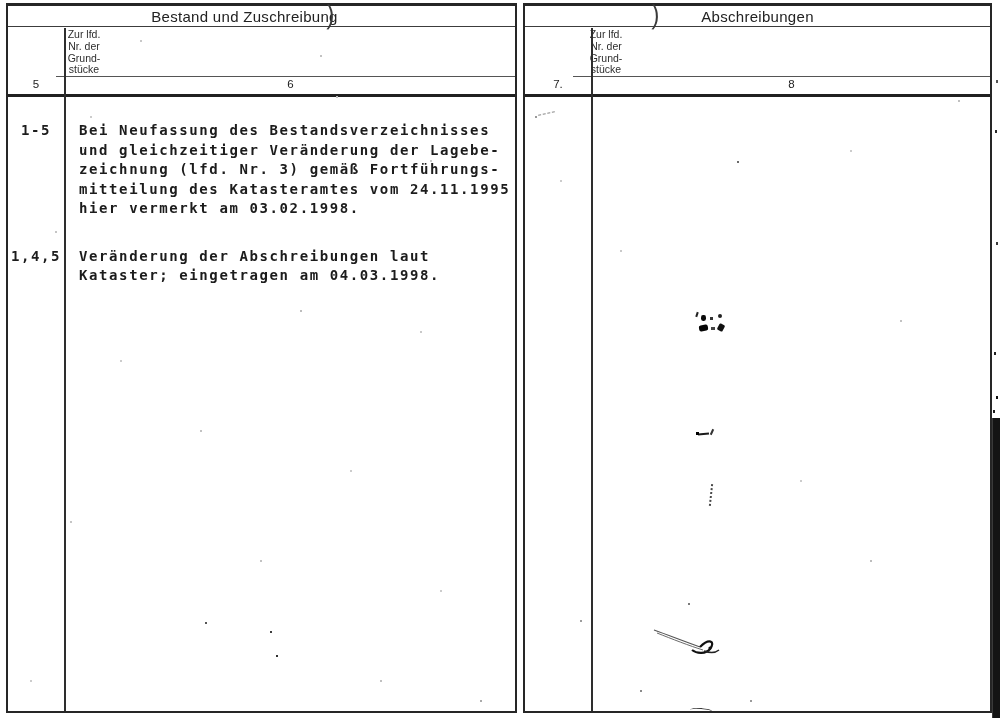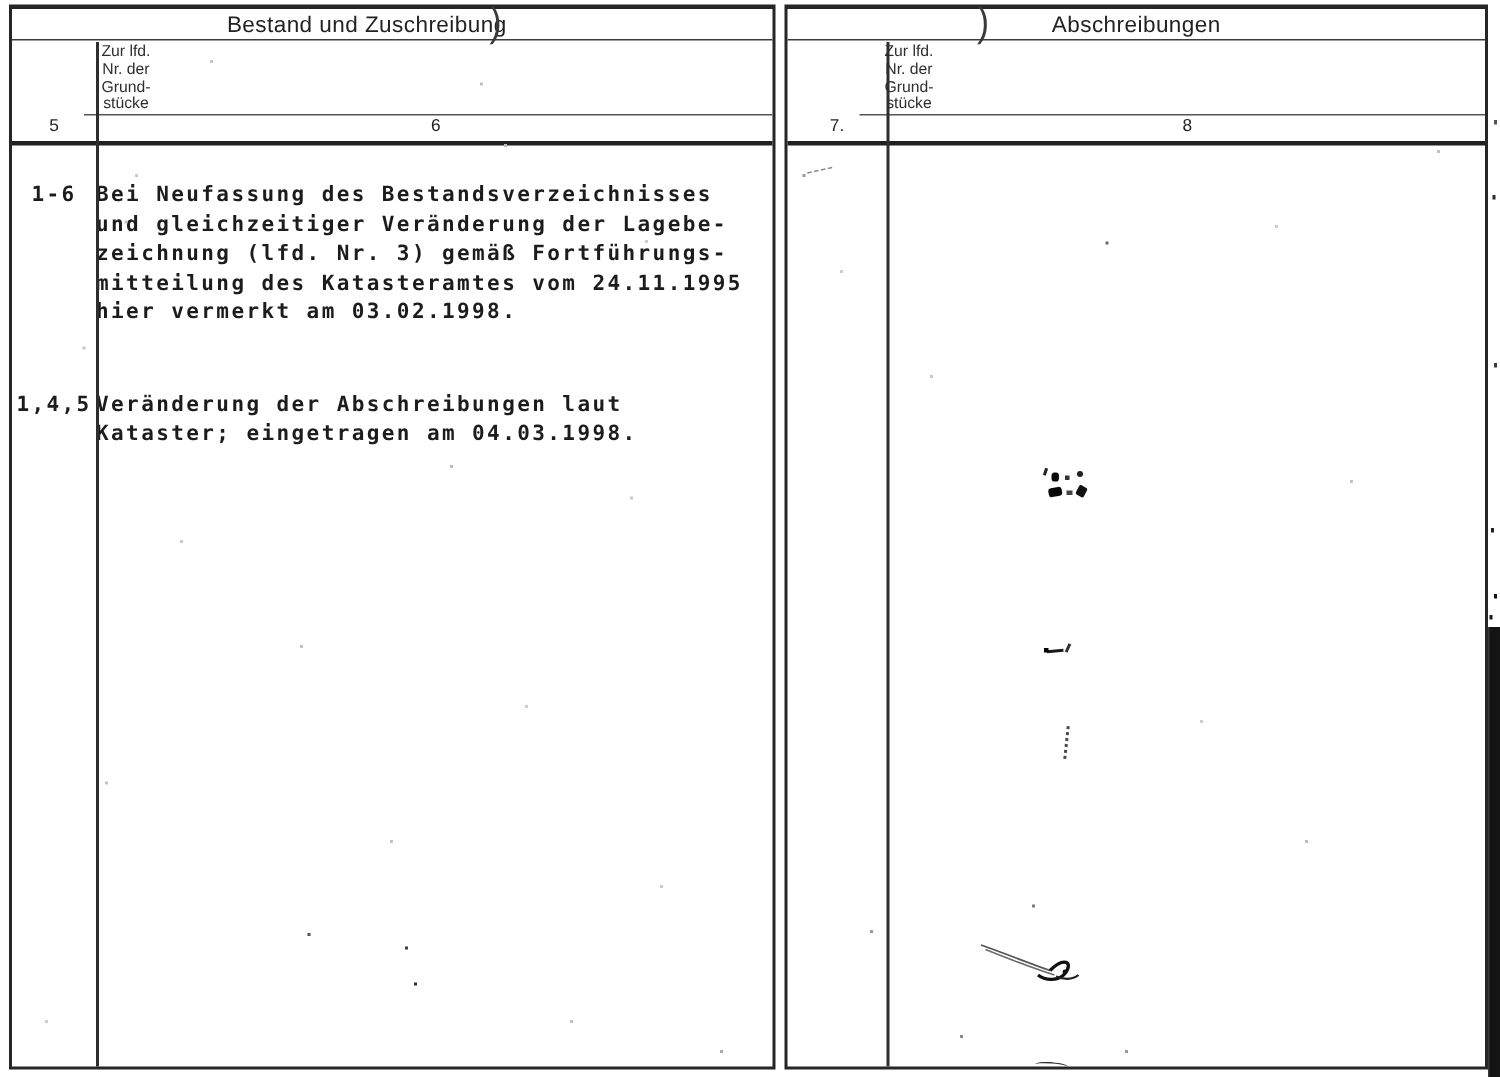--- a/index.html
+++ b/index.html
@@ -65,29 +65,29 @@
     background:#2e2e2e;
   }
   .gb-left .col-divider{left:56px;}
   .gb-right .col-divider{left:66px;}
   .table-body{position:relative;flex:1;}
   
   .entry{display:flex;}
   .entry-ref{
     width:56px;flex:none;text-align:center;
   }
-  .entry-lines{}
+  .entry-lines{padding-left:15px;}
   .mono, .entry-ref{
     font-family:"DejaVu Sans Mono", monospace;
     font-size:14px;font-weight:700;color:#1c1c1c;
     letter-spacing:1.6px;line-height:19.5px;
     white-space:pre;
   }
   .entry-1{margin-top:24px;}
-  .entry-2{margin-top:42px;}
+  .entry-2{margin-top:28px;}
   
   .specks{position:absolute;top:0;left:0;width:2px;height:2px;
     box-shadow:
       140px 40px 0 0 #c8c8c8, 320px 55px 0 0 #c2c2c2, 90px 116px 0 0 #cccccc,
       336px 96px 0 0 #bfbfbf, 430px 160px 0 0 #cccccc, 55px 231px 0 0 #c5c5c5,
       300px 310px 0 0 #bdbdbd, 120px 360px 0 0 #cccccc, 420px 331px 0 0 #c9c9c9,
       200px 430px 0 0 #c2c2c2, 350px 470px 0 0 #cccccc, 70px 521px 0 0 #c5c5c5,
       260px 560px 0 0 #c2c2c2, 440px 590px 0 0 #cccccc, 205px 622px 0 0 #555555,
       270px 631px 0 0 #3d3d3d, 276px 655px 0 0 #303030, 380px 680px 0 0 #c0c0c0,
       560px 180px 0 0 #cccccc, 620px 250px 0 0 #c9c9c9, 850px 150px 0 0 #cccccc,
@@ -141,21 +141,21 @@
         <div>Grund-</div>
         <div>stücke</div>
       </div>
     </div>
     <div class="num-row">
       <div class="num-cell num-c1">5</div>
       <div class="num-cell num-c2">6</div>
     </div>
     <div class="table-body">
       <div class="entry entry-1">
-        <div class="entry-ref">1-6</div>
+        <div class="entry-ref">1-5</div>
         <div class="entry-lines">
           <div class="mono">Bei Neufassung des Bestandsverzeichnisses</div>
           <div class="mono">und gleichzeitiger Veränderung der Lagebe-</div>
           <div class="mono">zeichnung (lfd. Nr. 3) gemäß Fortführungs-</div>
           <div class="mono">mitteilung des Katasteramtes vom 24.11.1995</div>
           <div class="mono">hier vermerkt am 03.02.1998.</div>
         </div>
       </div>
       <div class="entry entry-2">
         <div class="entry-ref">1,4,5</div>

